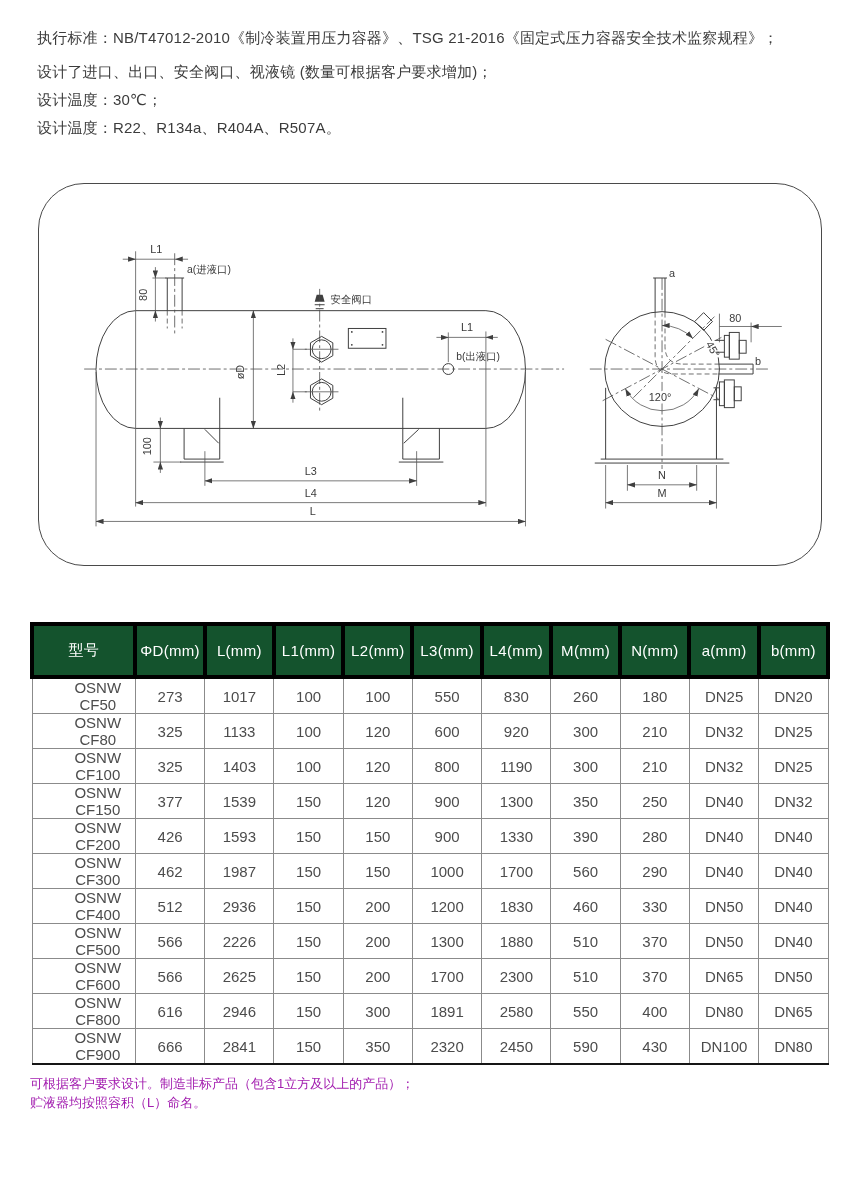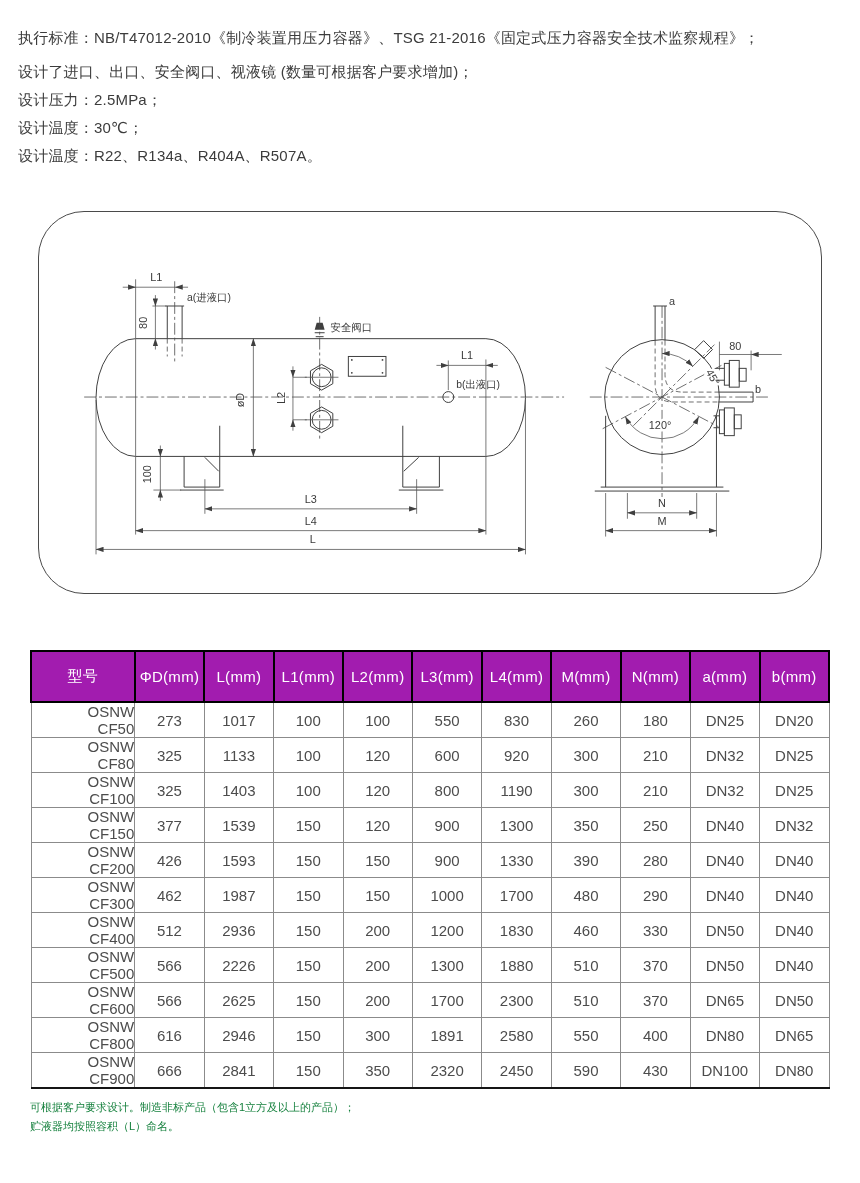--- a/index.html
+++ b/index.html
@@ -1,21 +1,21 @@
 <!DOCTYPE html>
 <html><head>
 <meta charset="utf-8">
 <style>
   html,body{margin:0;padding:0;background:#ffffff;}
   .page{
     width:860px;height:1183px;background:#ffffff;position:relative;overflow:hidden;
     font-family:"Liberation Sans","DejaVu Sans",sans-serif;color:#3a3a3a;
   }
   
-  .intro{padding:24px 20px 0 18px;}
+  .intro{padding:24px 20px 0 37px;}
   .intro p{margin:0;font-size:15px;line-height:28px;color:#3c3c3c;letter-spacing:.2px;}
   .intro p:first-child{margin-bottom:6px;}
   
   .diagram-box{
     margin:41px 38px 0 38px;height:381px;border:1.6px solid #4a4a4a;border-radius:46px;
     position:relative;
   }
   .diagram-box svg{position:absolute;left:0;top:0;}
   svg .ln{stroke:#3f3f3f;stroke-width:1;fill:none;}
   svg .thin{stroke:#565656;stroke-width:.8;fill:none;}
@@ -24,42 +24,41 @@
   svg text{fill:#3a3a3a;font-family:"Liberation Sans","DejaVu Sans",sans-serif;}
   svg .dim{font-size:11px;text-anchor:middle;}
   svg .zh{font-size:10.5px;}
   svg .halo{paint-order:stroke;stroke:#ffffff;stroke-width:5px;}
   
   table.spec{
     width:800px;margin:56px 30px 0 30px;border-collapse:collapse;table-layout:fixed;
     border:1px solid #6f6f6f;border-top:2.4px solid #151515;border-bottom:2.4px solid #151515;
   }
   table.spec th{
-    background:#a21caf;color:#ffffff;font-size:15px;font-weight:500;height:47px;
-    border:2px solid #000000;letter-spacing:.3px;
+    background:#14532d;color:#ffffff;font-size:15px;font-weight:500;height:47px;
+    border:4px solid #000000;letter-spacing:.3px;
   }
   table.spec td{
     height:31.6px;border:1px solid #8b8b8b;font-size:15px;color:#4c4c4c;text-align:center;
     padding:0;
   }
-  table.spec td:first-child{text-align:right;padding-left:28px;}
+  table.spec td:first-child{text-align:center;padding-left:28px;}
   table.spec col.model{width:13%;}
   
   .notes{margin:9px 30px 0 30px;}
-  .notes p{margin:0;font-size:11px;line-height:19px;color:#15803d;}
+  .notes p{margin:0;font-size:13px;line-height:19px;color:#a21caf;}
 </style>
 </head>
 <body>
 
 <div class="page">
 
   <div class="intro">
     <p>执行标准：NB/T47012-2010《制冷装置用压力容器》、TSG 21-2016《固定式压力容器安全技术监察规程》；</p>
     <p>设计了进口、出口、安全阀口、视液镜 (数量可根据客户要求增加)；</p>
-    <p>设计压力：2.5MPa；</p>
     <p>设计温度：30℃；</p>
     <p>设计温度：R22、R134a、R404A、R507A。</p>
   </div>
 
   <div class="diagram-box">
     <svg width="781" height="378" viewBox="0 0 784 382">
       <defs>
         <marker id="ar" viewBox="0 0 9 6" refX="8.6" refY="3" markerWidth="10" markerHeight="7" orient="auto-start-reverse">
           <path d="M0,0 L9,3 L0,6 Z" fill="#3f3f3f"></path>
         </marker>
@@ -343,21 +342,21 @@
           <td>DN40</td>
         </tr>
         <tr>
           <td>OSNW CF300</td>
           <td>462</td>
           <td>1987</td>
           <td>150</td>
           <td>150</td>
           <td>1000</td>
           <td>1700</td>
-          <td>480</td>
+          <td>560</td>
           <td>290</td>
           <td>DN40</td>
           <td>DN40</td>
         </tr>
         <tr>
           <td>OSNW CF400</td>
           <td>512</td>
           <td>2936</td>
           <td>150</td>
           <td>200</td>

